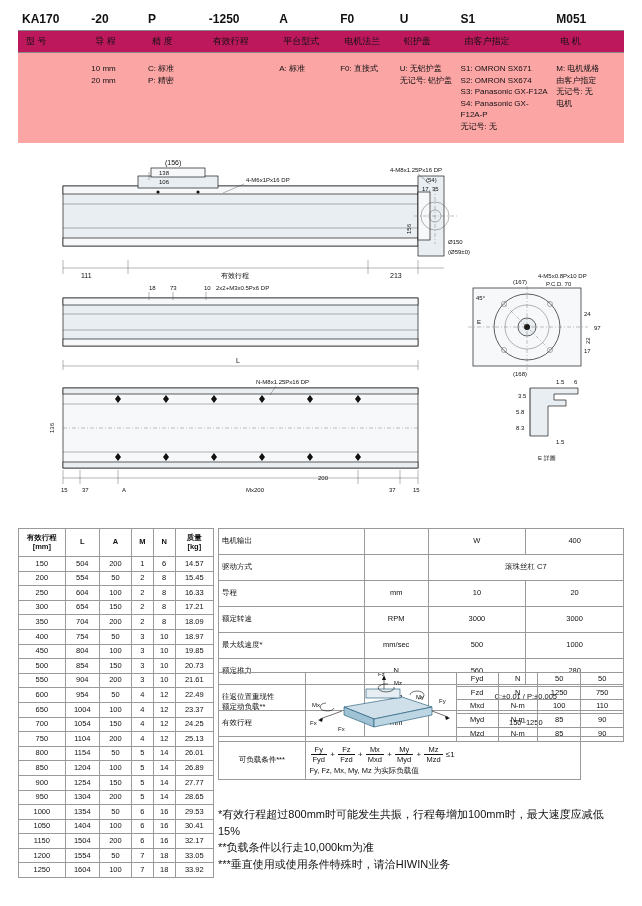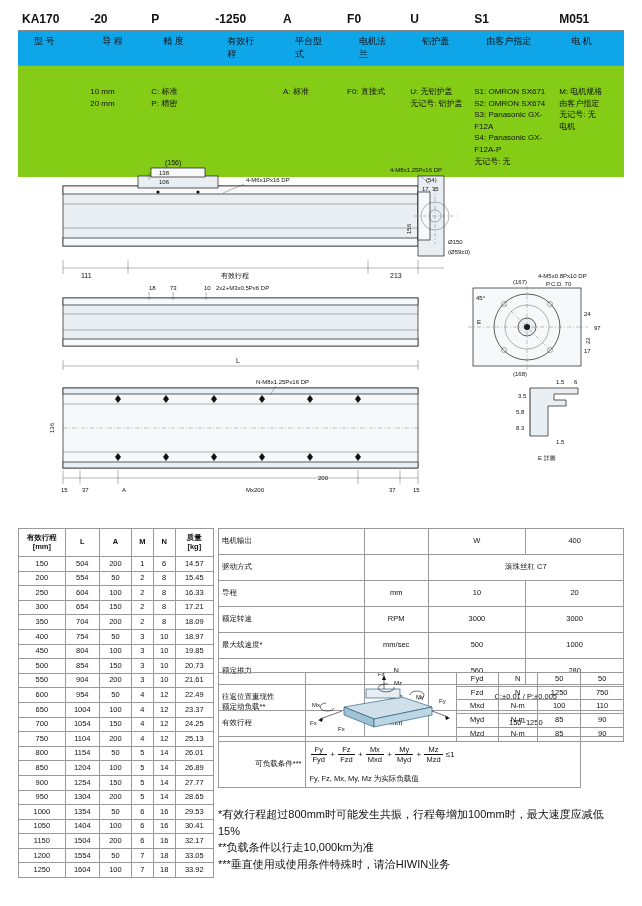--- a/index.html
+++ b/index.html
@@ -7,22 +7,22 @@
     width:642px;height:906px;background:#ffffff;
     font-family:"Liberation Sans","DejaVu Sans",sans-serif;
     font-size:8px;color:#111;position:relative;overflow:hidden;
   }
   .page{position:relative;width:642px;height:906px;}
 
   
   .modeltbl{position:absolute;left:18px;top:10px;width:606px;border-collapse:collapse;}
   .modeltbl td{vertical-align:top;padding:2px 4px;}
   .mt-code td{font-weight:bold;font-size:12px;padding-bottom:4px;border-bottom:1px solid #888;}
-  .mt-name td{font-size:9px;padding:4px 16px;background:#0ea5e9;border-bottom:1px solid #888;}
-  .mt-desc td{font-size:8px;line-height:1.45;padding:20px 4px 10px 4px;background:#84cc16;}
+  .mt-name td{font-size:9px;padding:4px 8px;background:#be185d;border-bottom:1px solid #888;}
+  .mt-desc td{font-size:8px;line-height:1.45;padding:10px 4px 10px 4px;background:#fca5a5;}
   .modeltbl .c0{width:62px;}
   .modeltbl .c1{width:52px;}
   .modeltbl .c2{width:58px;}
   .modeltbl .c3{width:66px;}
   .modeltbl .c4{width:58px;}
   .modeltbl .c5{width:56px;}
   .modeltbl .c6{width:58px;}
   .modeltbl .c7{width:98px;}
   .modeltbl .c8{width:68px;}
 
@@ -553,24 +553,24 @@
         <td style="text-align:center">85</td>
         <td style="text-align:center">90</td>
       </tr>
       <tr>
         <td style="text-align:center">Mzd</td>
         <td style="text-align:center">N-m</td>
         <td style="text-align:center">85</td>
         <td style="text-align:center">90</td>
       </tr>
       <tr>
-        <td style="vertical-align:middle;text-align:right">可负载条件***</td>
+        <td style="vertical-align:middle;text-align:center">可负载条件***</td>
         <td colspan="4" style="padding:3px 4px">
           <div class="formula" id="formula-line"><span class="frac"><span class="num">Fy</span><span class="den">Fyd</span></span><span> + </span><span class="frac"><span class="num">Fz</span><span class="den">Fzd</span></span><span> + </span><span class="frac"><span class="num">Mx</span><span class="den">Mxd</span></span><span> + </span><span class="frac"><span class="num">My</span><span class="den">Myd</span></span><span> + </span><span class="frac"><span class="num">Mz</span><span class="den">Mzd</span></span><span> ≤1</span></div>
-          <div style="margin-top:10px">Fy, Fz, Mx, My, Mz 为实际负载值</div>
+          <div style="margin-top:2px">Fy, Fz, Mx, My, Mz 为实际负载值</div>
         </td>
       </tr>
     </tbody>
       </table>
   </div>
 
   <div class="notes">
     <div>*有效行程超过800mm时可能发生共振，行程每增加100mm时，最大速度应减低15%</div>
     <div>**负载条件以行走10,000km为准</div>
     <div>***垂直使用或使用条件特殊时，请洽HIWIN业务</div>

